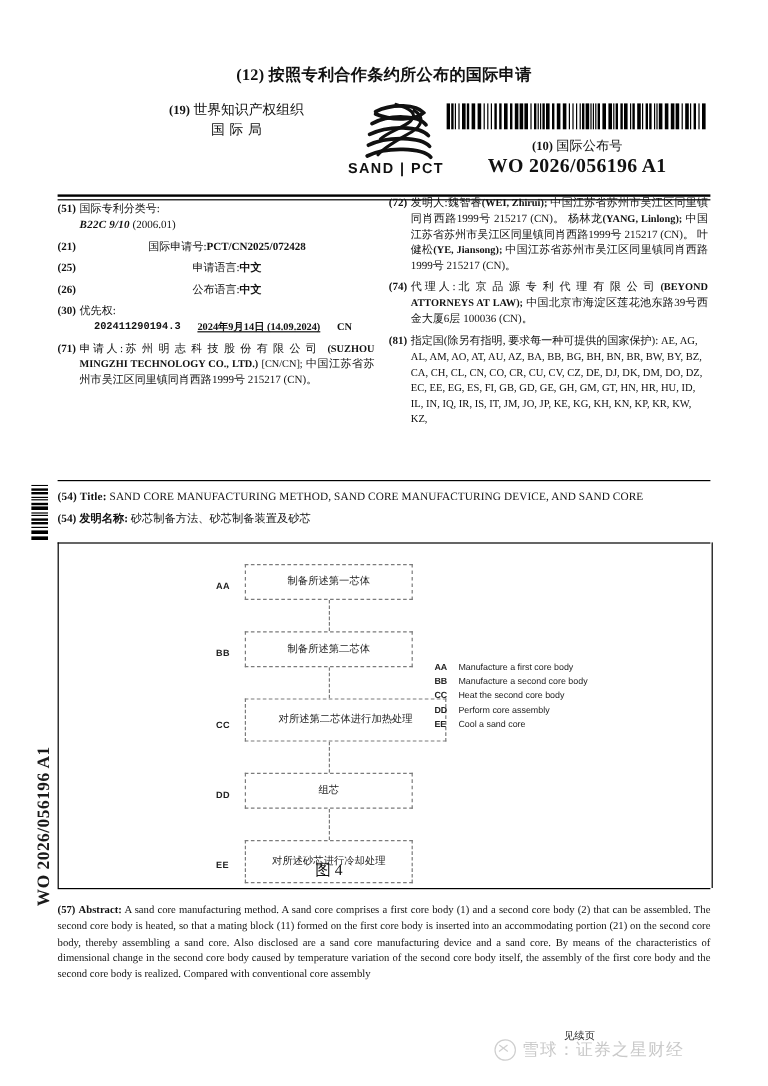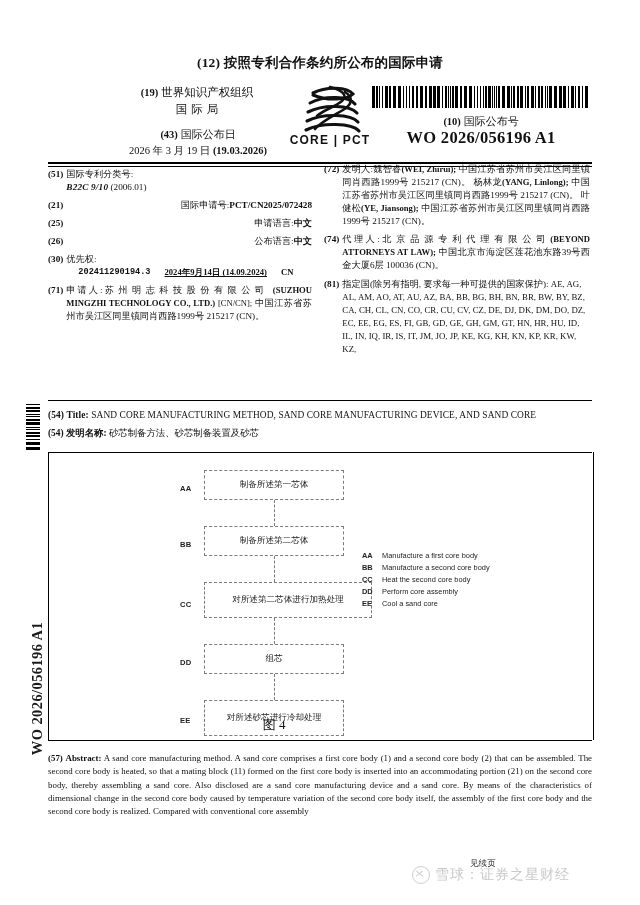--- a/index.html
+++ b/index.html
@@ -141,21 +141,21 @@
 
   .field { display: flex; margin-bottom: 5px; }
   .field .code {
     font-weight: bold;
     flex: 0 0 auto;
     padding-right: 3px;
     white-space: nowrap;
   }
   .field .body { flex: 1 1 auto; }
 
-  .kv { display: flex; justify-content: flex-end; }
+  .kv { display: flex; justify-content: center; }
   .kv .k { white-space: nowrap; }
   .kv .v { white-space: nowrap; font-weight: bold; }
   .ipc { font-style: italic; font-weight: bold; letter-spacing: .2px; }
   .v-plain { font-weight: normal; }
   .justify { text-align: justify; text-justify: inter-ideograph; }
   .bold { font-weight: bold; }
   .small { font-size: 8.6px; }
   .prio-row { display: flex; gap: 14px; padding-left: 12px; font-size: 8.6px; }
   .prio-row .pno { font-weight: bold; font-family: Liberation Mono, monospace; }
   .prio-row .pdt { font-weight: bold; text-decoration: underline; }
@@ -306,47 +306,37 @@
   </div>
 
   <div class="wipo-left">
     <div class="l1">
       <span class="num">(19)</span>
       <span>世界知识产权组织</span>
     </div>
     <div class="l2">国际局</div>
   </div>
 
-  <div class="pubdate">
-    <div>
-      <span class="num">(43)</span>
-      <span>国际公布日</span>
-    </div>
-    <div class="dt">
-      <span>2026 年 3 月 19 日</span>
-      <b>(19.03.2026)</b>
-    </div>
-  </div>
 
   <div class="logo">
     <svg width="92" height="62" viewBox="0 0 92 62">
       <g fill="none" stroke="#111" stroke-width="3.1" stroke-linecap="round">
         <path d="M30 9 C44 2, 64 3, 70 10 C64 16, 44 17, 30 11"></path>
         <path d="M27 19 C42 11, 66 12, 72 20"></path>
         <path d="M25 28 C41 20, 67 21, 74 29"></path>
         <path d="M24 37 C40 29, 68 30, 75 38"></path>
         <path d="M23 46 C39 38, 69 39, 76 47"></path>
       </g>
       <g fill="none" stroke="#111" stroke-width="2.6" stroke-linecap="round">
         <path d="M47 3 C58 6, 66 11, 59 17 C52 23, 40 26, 34 32"></path>
         <path d="M62 8 C70 13, 70 20, 60 26 C50 32, 38 38, 32 45"></path>
       </g>
     </svg>
   </div>
-  <div class="logo-word">CORE | PCT</div>
+  <div class="logo-word">SAND | PCT</div>
 
   <div class="barcode">
     <svg id="bc" width="218" height="22">
         <rect x="0" y="0" width="3" height="22" fill="#000"></rect>
         <rect x="4" y="0" width="2" height="22" fill="#000"></rect>
         <rect x="7" y="0" width="1" height="22" fill="#000"></rect>
         <rect x="10" y="0" width="1" height="22" fill="#000"></rect>
         <rect x="13" y="0" width="3" height="22" fill="#000"></rect>
         <rect x="17" y="0" width="2" height="22" fill="#000"></rect>
         <rect x="21" y="0" width="3" height="22" fill="#000"></rect>

